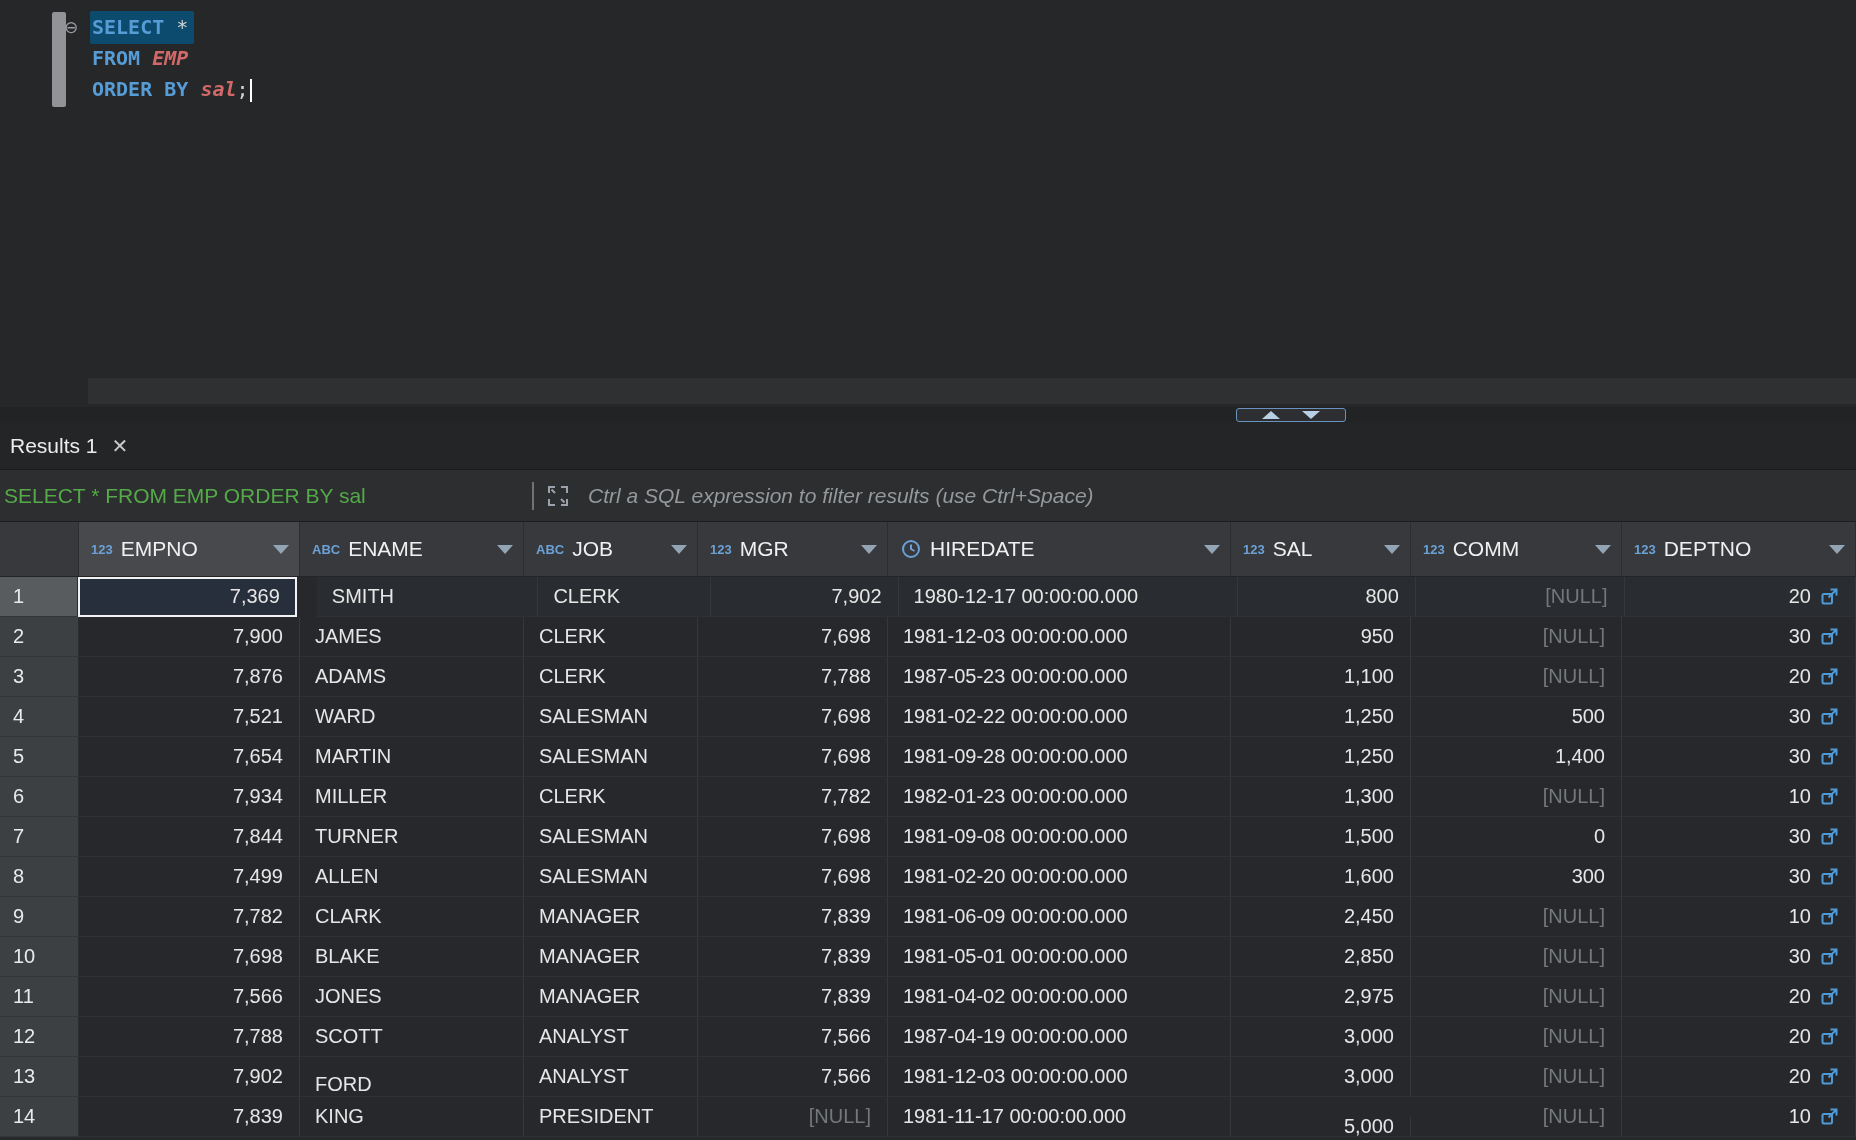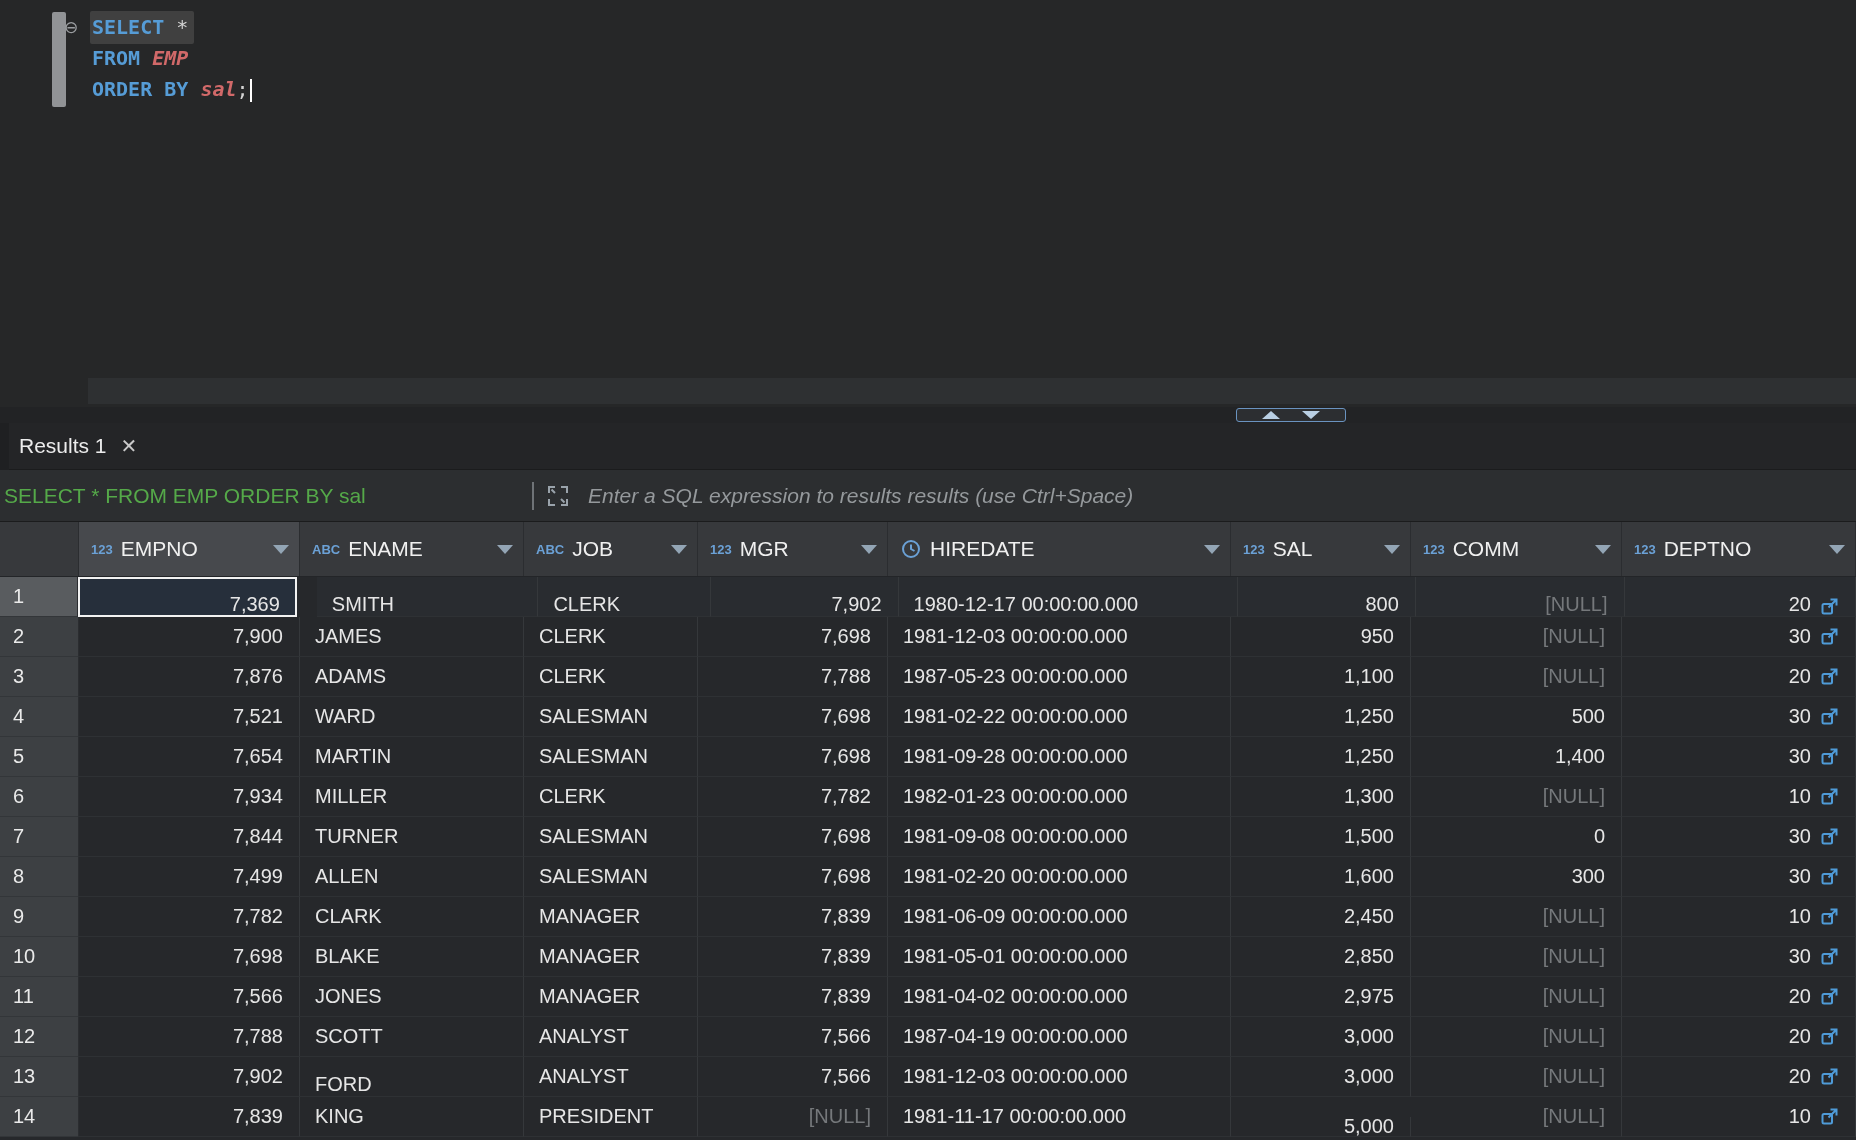--- a/index.html
+++ b/index.html
@@ -10,42 +10,42 @@
   
   .editor { position:relative; height:407px; background:#262728; flex:none; }
   .gutter-bar { position:absolute; left:52px; top:12px; width:14px; height:95px;
                 background:#919396; border-radius:2px; }
   .code { position:absolute; left:64px; top:12px;
           font-family:"DejaVu Sans Mono", monospace; font-size:20px; line-height:31px; }
   .line { display:flex; align-items:center; height:31px; white-space:pre; }
   .fold { display:inline-block; width:26px; color:#9a9da0; font-size:17px;
           font-family:"DejaVu Sans", sans-serif; }
   .segs { display:inline-block; padding:1px 6px 1px 2px; }
-  .segs.hl { background:#404040; border-radius:2px; }
+  .segs.hl { background:#0c4a6e; border-radius:2px; }
   .kw { color:var(--kw); font-weight:600; }
   .id { color:var(--id); font-style:italic; font-weight:600; }
   .pl { color:var(--pl); }
   .caret { display:inline-block; width:2px; height:23px; background:#ffffff;
            vertical-align:middle; margin-left:1px; }
   .editor-hscroll { position:absolute; left:88px; right:0; top:378px; height:26px;
                     background:#2e3032; }
 
   
   .splitter { position:relative; height:16px; background:#222325; flex:none; }
   .splitter-ctl { position:absolute; left:1236px; top:1px; width:110px; height:14px;
                   background:#2c2e31; border:1px solid #6a93c0; border-radius:3px;
                   display:flex; align-items:center; justify-content:center; gap:22px; }
   .tri-up { width:0; height:0; border-left:9px solid transparent; border-right:9px solid transparent;
             border-bottom:8px solid #b9cfe3; }
   .tri-down { width:0; height:0; border-left:9px solid transparent; border-right:9px solid transparent;
               border-top:8px solid #b9cfe3; }
 
   
   .tabbar { height:47px; background:#242527; display:flex; align-items:center;
-            border-bottom:1px solid #1b1c1d; flex:none;margin-left:9px; }
+            border-bottom:1px solid #1b1c1d; flex:none; }
   .tab { display:flex; align-items:center; gap:14px; padding:0 16px 0 10px; height:100%;
          color:#ececec; font-size:21px; }
   .tab .close { color:#c9c9c9; font-size:20px; }
 
   
   .filterbar { height:52px; background:#2c2e30; display:flex; align-items:center;
                border-bottom:1px solid #1b1c1d; flex:none; font-size:21px; }
   .query { width:532px; color:var(--green); padding-left:4px; white-space:nowrap; overflow:hidden; }
   .vsep { width:2px; height:28px; background:#6f7377; margin:0 8px 0 0; }
   .expand-icon { display:flex; align-items:center; margin:0 4px; }
@@ -64,21 +64,21 @@
                   border-top:9px solid #93a5b5; margin-left:6px; }
   .rn-head { border-right:1px solid #2b2d30; }
 
   .gbody { flex:1; display:flex; flex-direction:column; }
   .grow { display:flex; height:40px; flex:none; }
   .rn { background:#3d4043; color:#eaeaea; font-size:20px; display:flex; align-items:center;
         padding-left:13px; border-bottom:1px solid #333639; border-right:1px solid #2b2d30; }
   .rn.sel { background:#595c5f; }
   .cell { display:flex; align-items:center; font-size:20px; color:#e6e6e6; background:#26282b;
           border-right:1px solid #35383b; border-bottom:1px solid #2e3134; }
-  .sel-row .cell { background:#292c30;align-items:flex-end; }
+  .sel-row .cell { background:#292c30; }
   .cell.ar { justify-content:flex-end; padding-right:16px; }
   .cell.al { justify-content:flex-start; padding-left:15px; }
   .cell.null span { color:var(--nullc); }
   .cell.selected-cell { outline:2px solid #f2f2f2; outline-offset:-2px; background:#262f3b; }
   .linkic { margin-left:9px; flex:none; }
 </style>
 </head>
 <body>
 
 <div class="app">
@@ -112,21 +112,21 @@
     <span class="vsep"></span>
     <span class="expand-icon">
       <svg width="24" height="24" viewBox="0 0 24 24" fill="none" stroke="#9aa3ab" stroke-width="2">
         <path d="M3 9 V3 H9"></path>
           <path d="M15 3 H21 V9"></path>
           <path d="M21 15 V21 H15"></path>
           <path d="M9 21 H3 V15"></path>
         <path d="M9 9 L5.5 5.5 M15 15 L18.5 18.5"></path>
       </svg>
     </span>
-    <span class="placeholder">Enter a SQL expression to results results (use Ctrl+Space)</span>
+    <span class="placeholder">Ctrl a SQL expression to filter results (use Ctrl+Space)</span>
   </div>
 
   <div class="grid">
     <div class="ghead" id="grid-head">
         <div class="hcell rn-head" style="width: 79px;"></div>
         <div class="hcell selected" style="width: 221px;">
           <span class="badge">123</span>
           <span class="label">EMPNO</span>
           <span class="arrow"></span>
         </div>

